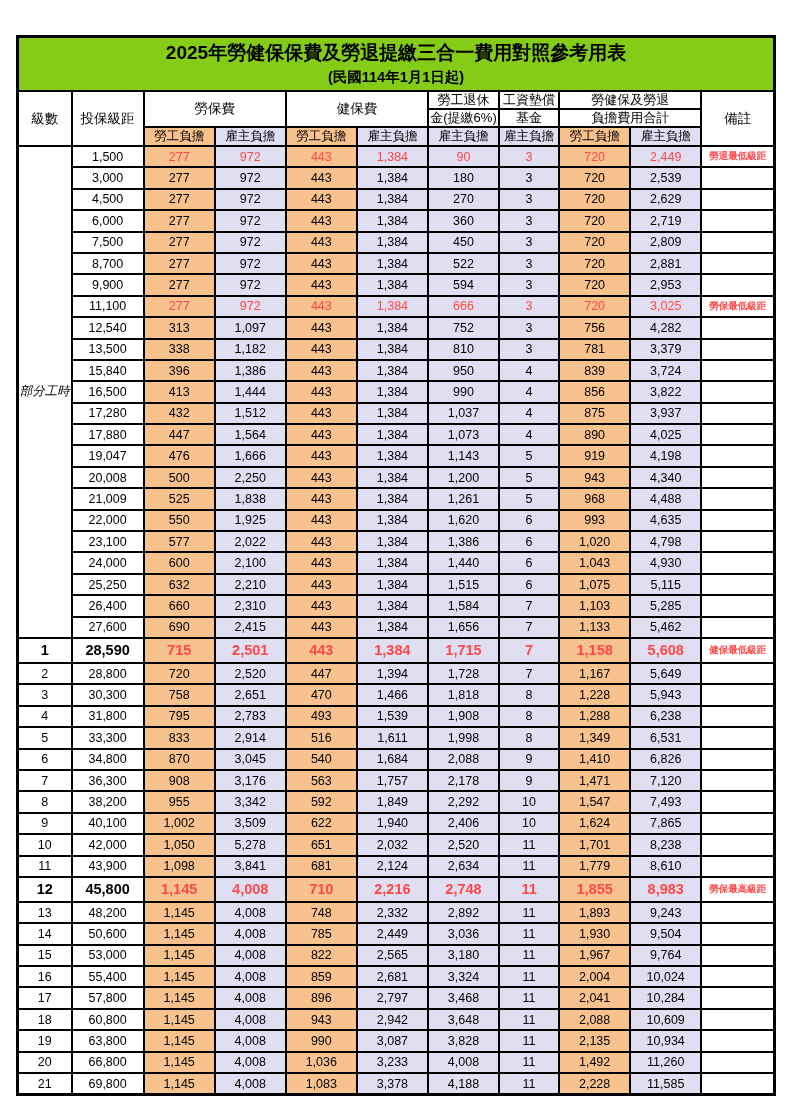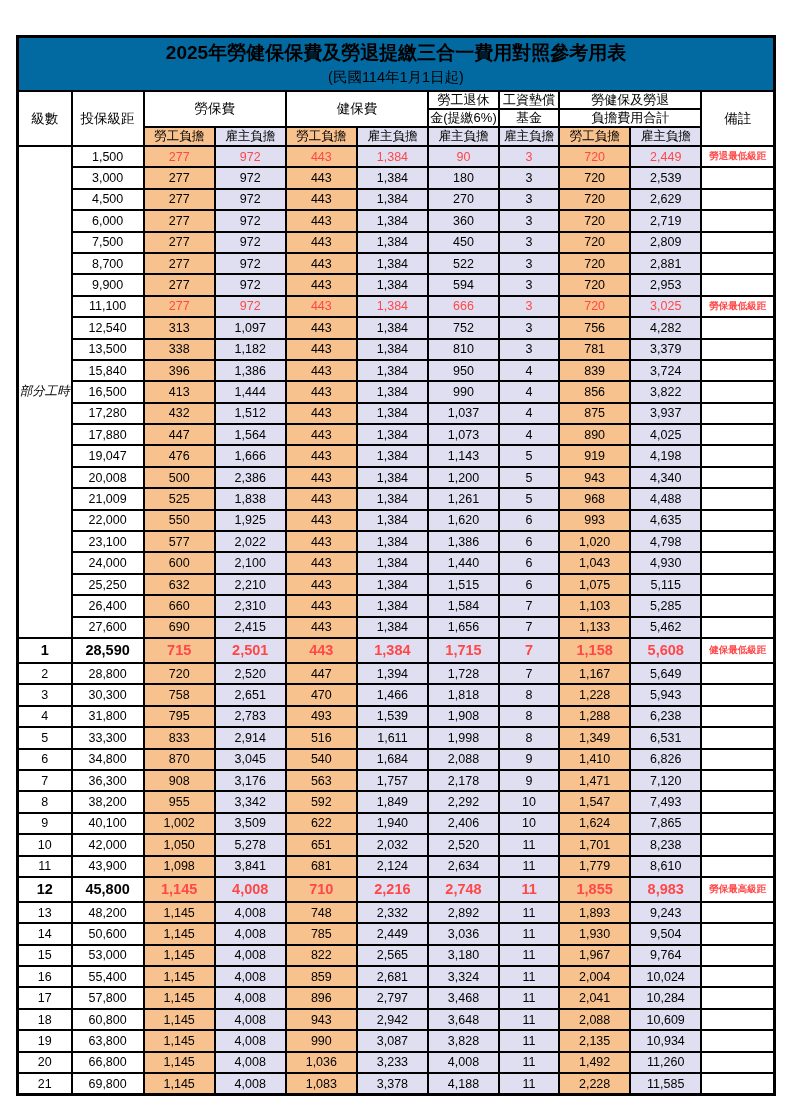--- a/index.html
+++ b/index.html
@@ -19,23 +19,23 @@
   th,td{
     border:2px solid #000;
     text-align:center;
     vertical-align:middle;
     padding:0;
     font-weight:normal;
     overflow:hidden;
     white-space:nowrap;
   }
   
-  .title-cell{height:52px;background:#0369a1;}
+  .title-cell{height:52px;background:#84cc16;}
   .title-line{font-size:19px;font-weight:bold;line-height:26px;}
-  .subtitle-line{font-size:14.5px;font-weight:normal;line-height:22px;}
+  .subtitle-line{font-size:14.5px;font-weight:bold;line-height:22px;}
   
   .h-cell{font-size:13px;height:16px;line-height:16px;background:#fff;}
   .h-tall{font-size:13.5px;}
   .sub-emp{background:var(--emp-bg);font-size:12.5px;height:16px;}
   .sub-er{background:var(--er-bg);font-size:12.5px;height:16px;}
   
   tbody td{font-size:12.5px;height:19.4px;background:#fff;}
   td.val-emp{background:var(--emp-bg);}
   td.val-er{background:var(--er-bg);}
   td.lvl,td.bracket{background:#fff;}
@@ -274,21 +274,21 @@
           <td class="val-er">1,384</td>
           <td class="val-er">1,143</td>
           <td class="val-er">5</td>
           <td class="val-emp">919</td>
           <td class="val-er">4,198</td>
           <td class="note"></td>
         </tr>
         <tr>
           <td class="bracket">20,008</td>
           <td class="val-emp">500</td>
-          <td class="val-er">2,386</td>
+          <td class="val-er">2,250</td>
           <td class="val-emp">443</td>
           <td class="val-er">1,384</td>
           <td class="val-er">1,200</td>
           <td class="val-er">5</td>
           <td class="val-emp">943</td>
           <td class="val-er">4,340</td>
           <td class="note"></td>
         </tr>
         <tr>
           <td class="bracket">21,009</td>

